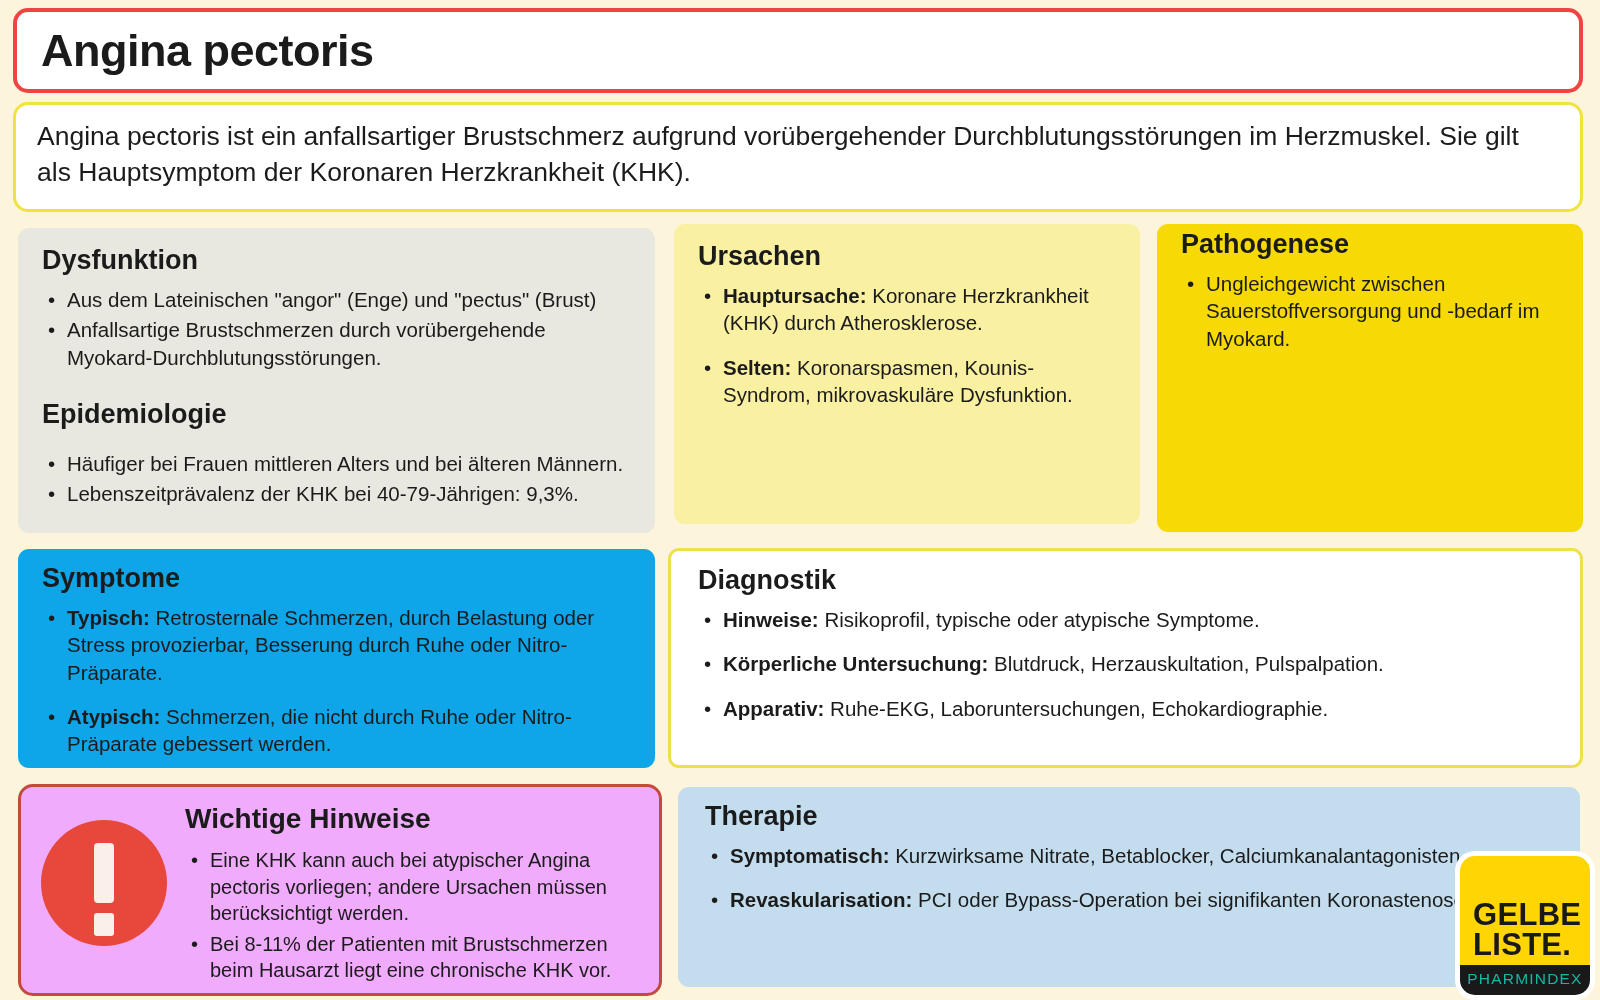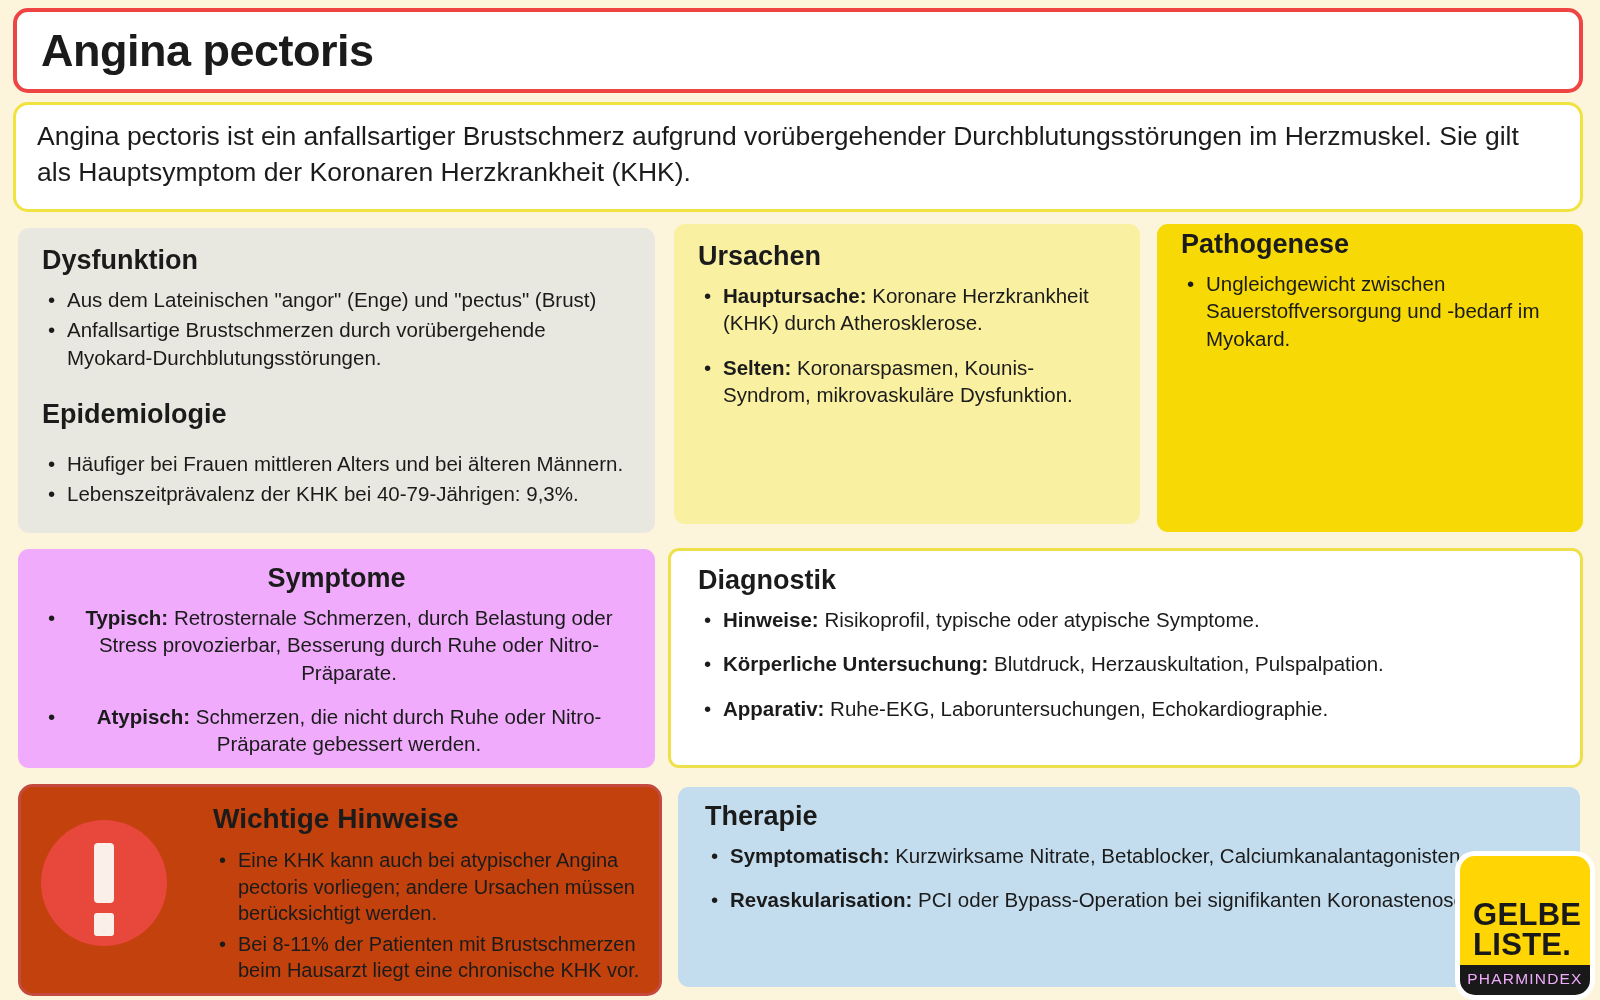--- a/index.html
+++ b/index.html
@@ -25,38 +25,38 @@
   .card li { position:relative; padding-left:25px; }
   .card li::before { content:"•"; position:absolute; left:6px; }
   .spaced li + li { margin-top:17px; }
   .tight li + li { margin-top:3px; }
   .lead { font-weight:700; }
 
   #card-definition { left:18px; top:228px; width:637px; height:305px; background:#E9E8E0; padding:17px 24px; }
   #card-definition h2.second { margin-top:28px; margin-bottom:20px; }
   #card-ursachen { left:674px; top:224px; width:466px; height:300px; background:#FAF0A1; padding:17px 24px; }
   #card-pathogenese { left:1157px; top:224px; width:426px; height:308px; background:#F6D905; padding:5px 24px; }
-  #card-symptome { left:18px; top:549px; width:637px; height:219px; background:#f0abfc; padding:14px 24px;text-align:center; }
+  #card-symptome { left:18px; top:549px; width:637px; height:219px; background:#0ea5e9; padding:14px 24px; }
   #card-diagnostik { left:668px; top:548px; width:915px; height:220px; background:#ffffff; border:3px solid #EDE04B; padding:14px 27px; }
-  #card-hinweise { left:18px; top:784px; width:644px; height:212px; background:#c2410c; border:3px solid #C4493F; border-radius:15px; padding:0; display:flex;gap:28px; }
+  #card-hinweise { left:18px; top:784px; width:644px; height:212px; background:#f0abfc; border:3px solid #C4493F; border-radius:15px; padding:0; display:flex; }
   #card-therapie { left:678px; top:787px; width:902px; height:200px; background:#C3DDEF; padding:14px 27px; }
 
   .alert-col { flex:0 0 150px; }
   .alert-circle { position:relative; width:126px; height:126px; border-radius:50%; background:#E8473C; margin:33px 0 0 20px; }
   .alert-bar { position:absolute; left:53px; top:23px; width:20px; height:60px; background:#FBEFE9; border-radius:4px; }
   .alert-dot { position:absolute; left:53px; top:93px; width:20px; height:23px; background:#FBEFE9; border-radius:3px; }
   .hinweise-content { padding:16px 18px 0 14px; }
   .hinweise-content h2 { font-size:28px; margin-bottom:12px; }
   .hinweise-content ul { font-size:20px; }
   .hinweise-content li + li { margin-top:4px; }
 
   .logo { position:absolute; left:1455px; top:851px; width:140px; background:#ffffff; border-radius:20px; padding:5px; box-sizing:border-box; }
   .logo-yellow { background:#FFD503; border-radius:15px 15px 0 0; height:104px; display:flex; flex-direction:column; justify-content:flex-end; padding:0 0 5px 13px; }
   .logo-word { font-size:31px; font-weight:700; line-height:0.97; color:#191919; letter-spacing:0.3px; }
-  .logo-black { background:#191919; border-radius:0 0 15px 15px; color:#f0abfc; text-align:center; font-size:15.5px; letter-spacing:1.2px; padding:5px 0 7px 0; }
+  .logo-black { background:#191919; border-radius:0 0 15px 15px; color:#14b8a6; text-align:center; font-size:15.5px; letter-spacing:1.2px; padding:5px 0 7px 0; }
 </style>
 </head>
 <body>
 
 <div id="canvas">
 
   <div class="title-box">
     <h1>Angina pectoris</h1>
   </div>
 

